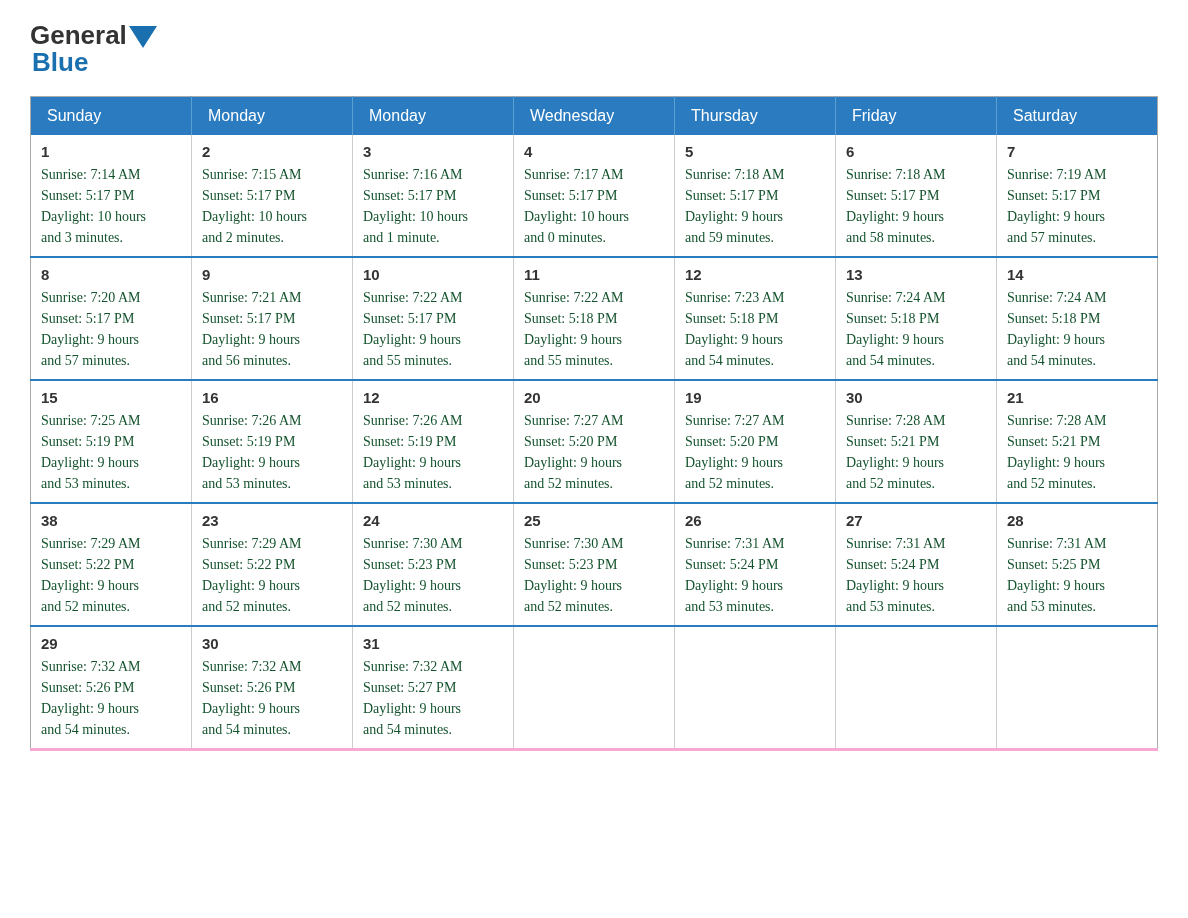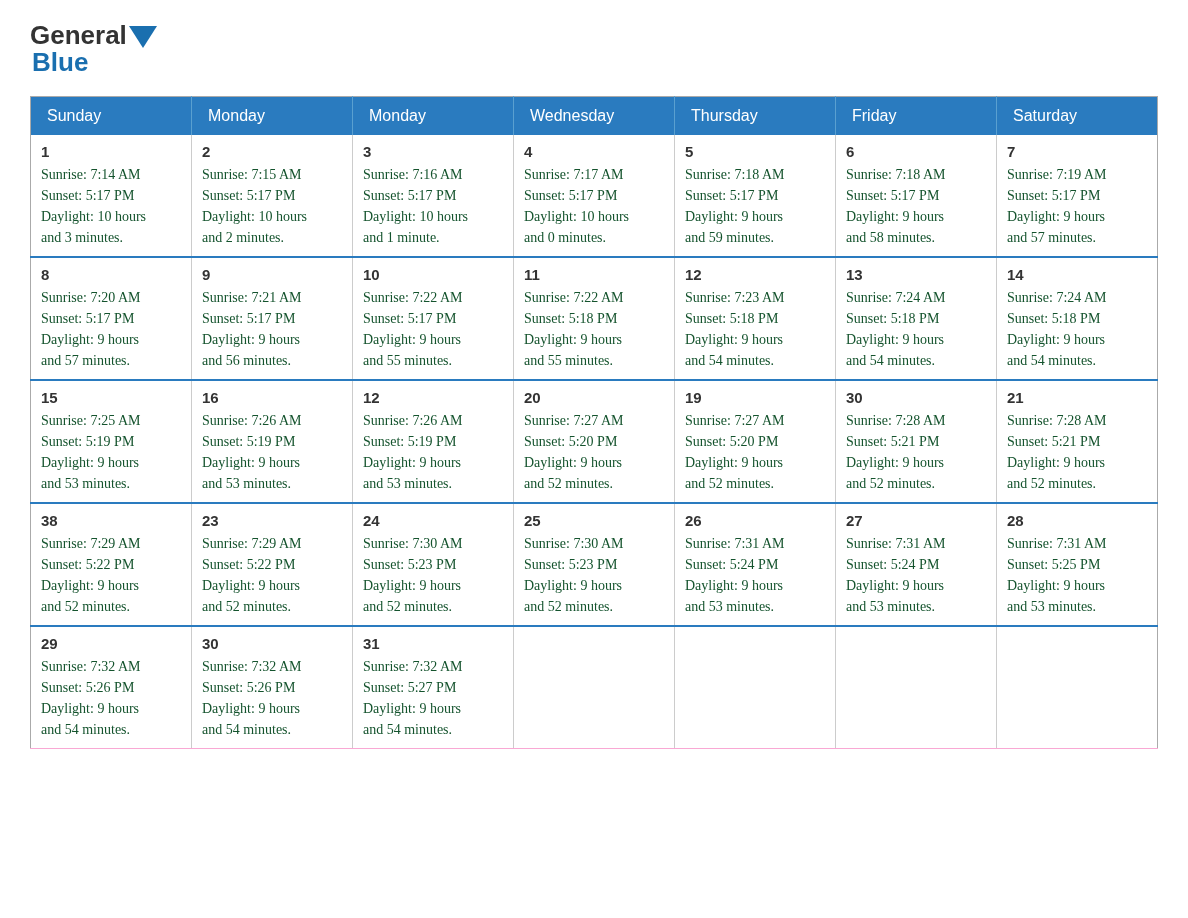--- a/index.html
+++ b/index.html
@@ -59,21 +59,21 @@
       border-bottom: 2px solid #2a7bbf;
       font-size: 13px;
       color: #333;
       width: 14.28%;
       min-height: 90px;
     }
     .calendar-table td:last-child {
       border-right: none;
     }
     .calendar-table tr:last-child td {
-      border-bottom: 1px solid #f9a8d4;
+      border-bottom: 3px solid #f9a8d4;
     }
     .day-number {
       font-size: 15px;
       font-weight: bold;
       margin-bottom: 4px;
       display: block;
     }
     .day-info {
       font-size: 14px;
       line-height: 1.5;

